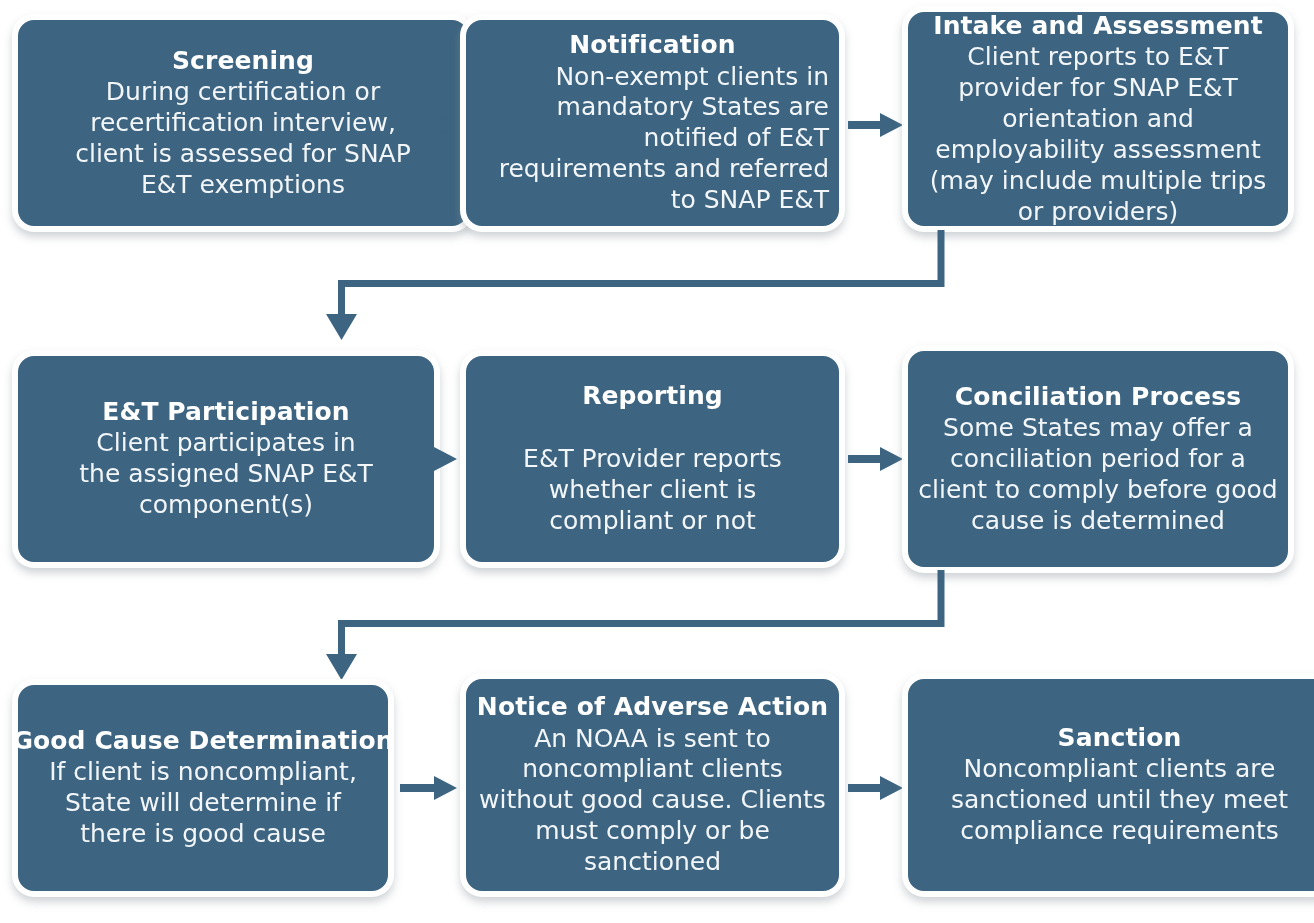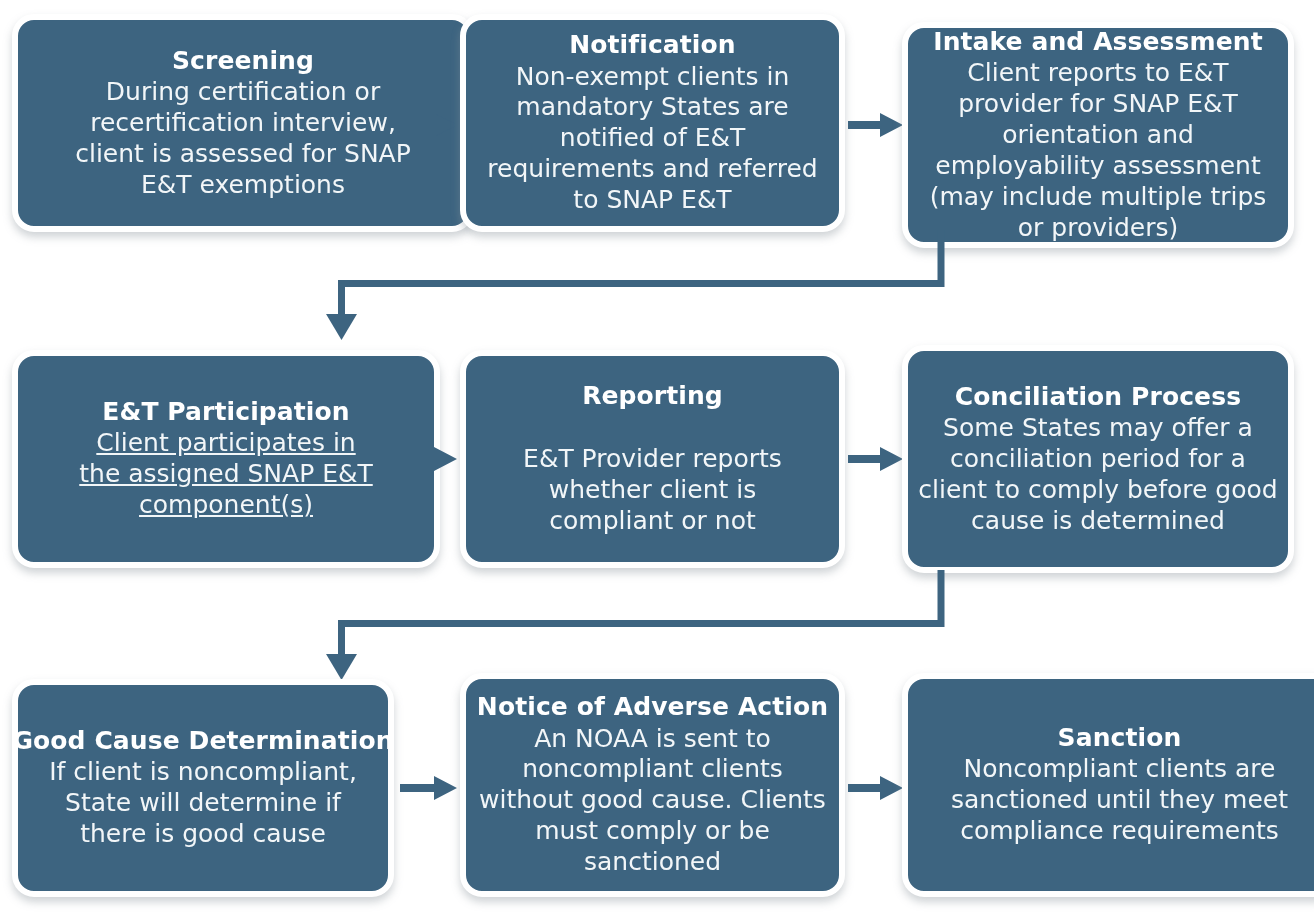--- a/index.html
+++ b/index.html
@@ -78,46 +78,46 @@
   </div>
 
   <div class="arrow-h" style="left:400px; top:110px; width:58px; height:30px;">
     <svg width="58" height="30" viewBox="0 0 58 30">
       <path d="M0 11 H34 V3 L57 15 L34 27 V19 H0 Z" fill="#3d6480"></path>
     </svg>
   </div>
 
   <div class="node" style="left:460px; top:14px; width:385px; height:218px;">
     <div class="node-title">Notification</div>
-    <div class="node-body" style="max-width:368px;">Non-exempt clients in mandatory States are notified of E&amp;T requirements and referred  to SNAP E&amp;T</div>
+    <div class="node-body" style="max-width:368px;text-align:right;">Non-exempt clients in mandatory States are notified of E&amp;T requirements and referred  to SNAP E&amp;T</div>
   </div>
 
   <div class="arrow-h" style="left:848px; top:110px; width:56px; height:30px;">
     <svg width="56" height="30" viewBox="0 0 56 30">
       <path d="M0 11 H32 V3 L55 15 L32 27 V19 H0 Z" fill="#3d6480"></path>
     </svg>
   </div>
 
-  <div class="node" style="left:902px; top:6px; width:392px; height:226px;margin-top:16px;">
+  <div class="node" style="left:902px; top:6px; width:392px; height:226px;">
     <div class="node-title">Intake and Assessment</div>
     <div class="node-body" style="max-width:378px;">Client reports to E&amp;T provider for SNAP E&amp;T orientation and employability assessment (may include multiple trips or providers)</div>
   </div>
 
   <div class="elbow" style="left:318px; top:230px; width:630px; height:112px;">
     <svg width="630" height="112" viewBox="0 0 630 112">
       <path d="M623 0 V57" stroke="#3d6480" stroke-width="7" fill="none"></path>
       <path d="M626 53.5 H20" stroke="#3d6480" stroke-width="7" fill="none"></path>
       <path d="M23.5 53.5 V88" stroke="#3d6480" stroke-width="7" fill="none"></path>
       <path d="M8 84 L39 84 L23.5 110 Z" fill="#3d6480"></path>
     </svg>
   </div>
 
   <div class="node" style="left:12px; top:350px; width:428px; height:218px;">
     <div class="node-title">E&amp;T Participation</div>
-    <div class="node-body" style="max-width:300px;text-decoration:underline;">Client participates in the assigned SNAP E&amp;T component(s)</div>
+    <div class="node-body" style="max-width:300px;">Client participates in the assigned SNAP E&amp;T component(s)</div>
   </div>
 
   <div class="arrow-h" style="left:400px; top:444px; width:58px; height:30px;">
     <svg width="58" height="30" viewBox="0 0 58 30">
       <path d="M0 11 H34 V3 L57 15 L34 27 V19 H0 Z" fill="#3d6480"></path>
     </svg>
   </div>
 
   <div class="node" style="left:460px; top:350px; width:385px; height:218px;">
     <div class="node-title">Reporting</div>

